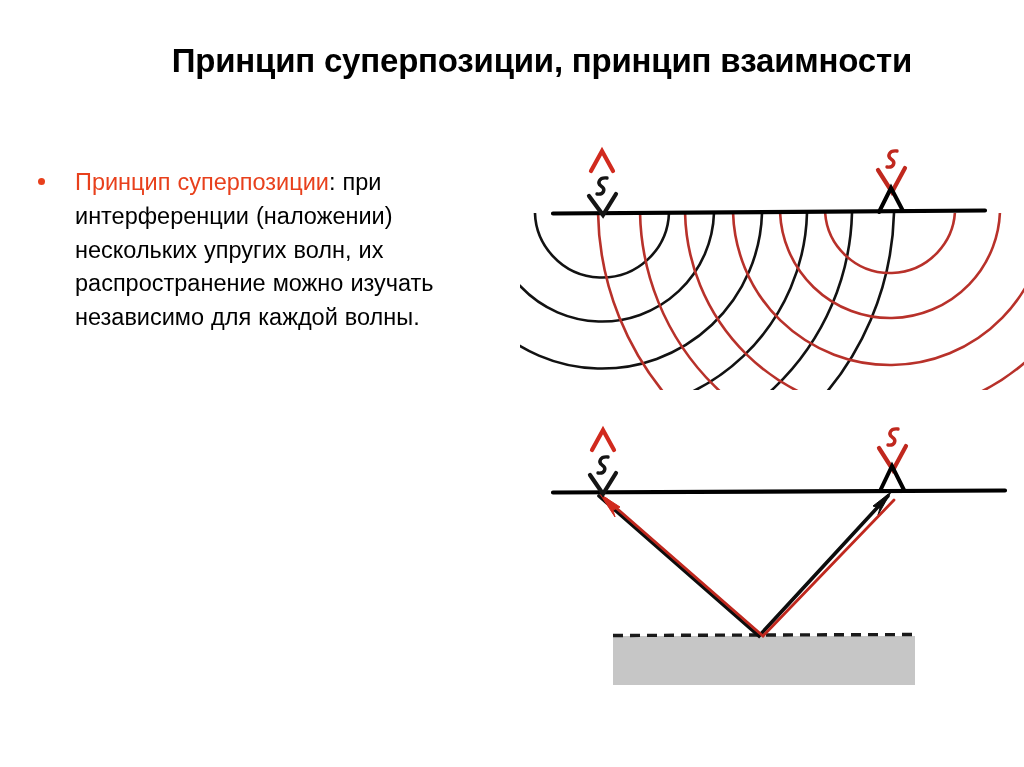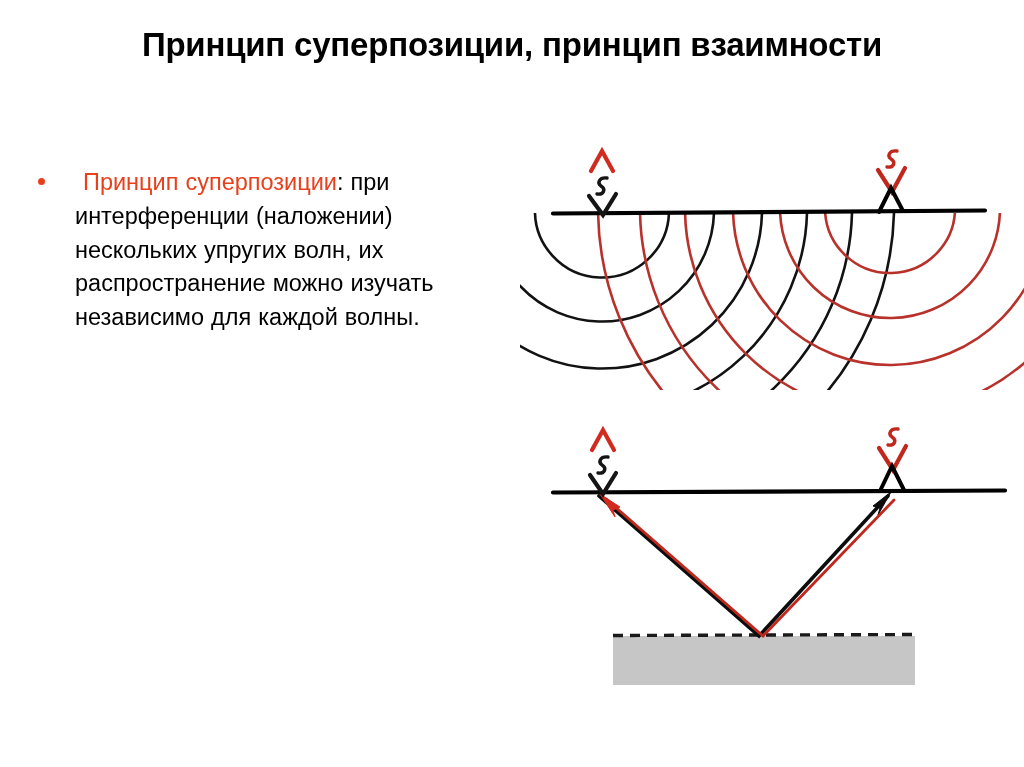--- a/index.html
+++ b/index.html
@@ -14,23 +14,23 @@
     height: 767px;
     background: #ffffff;
     overflow: hidden;
     font-family: "Liberation Sans", sans-serif;
   }
 
   
   #title {
     position: absolute;
     left: 112px;
-    top: 24px;
+    top: 40px;
     width: 800px;
-    text-align: center;
+    text-align: right;
     font-family: "Liberation Sans", sans-serif;
     font-weight: bold;
     font-size: 33px;
     line-height: 41px;
     color: #000000;
     letter-spacing: -0.2px;
   }
 
   
   .bullet-block {
@@ -53,21 +53,20 @@
     height: 7px;
     border-radius: 50%;
     background: #E8401C;
   }
   .bullet-text {
     font-family: "Liberation Sans", sans-serif;
     font-size: 23.5px;
     line-height: 33.8px;
     color: #000000;
     word-spacing: 0.5px;
-    margin-left: 8px;
   }
   .accent {
     color: #E8401C;
   }
 
   
   .figure {
     position: absolute;
   }
   #figure-top {

